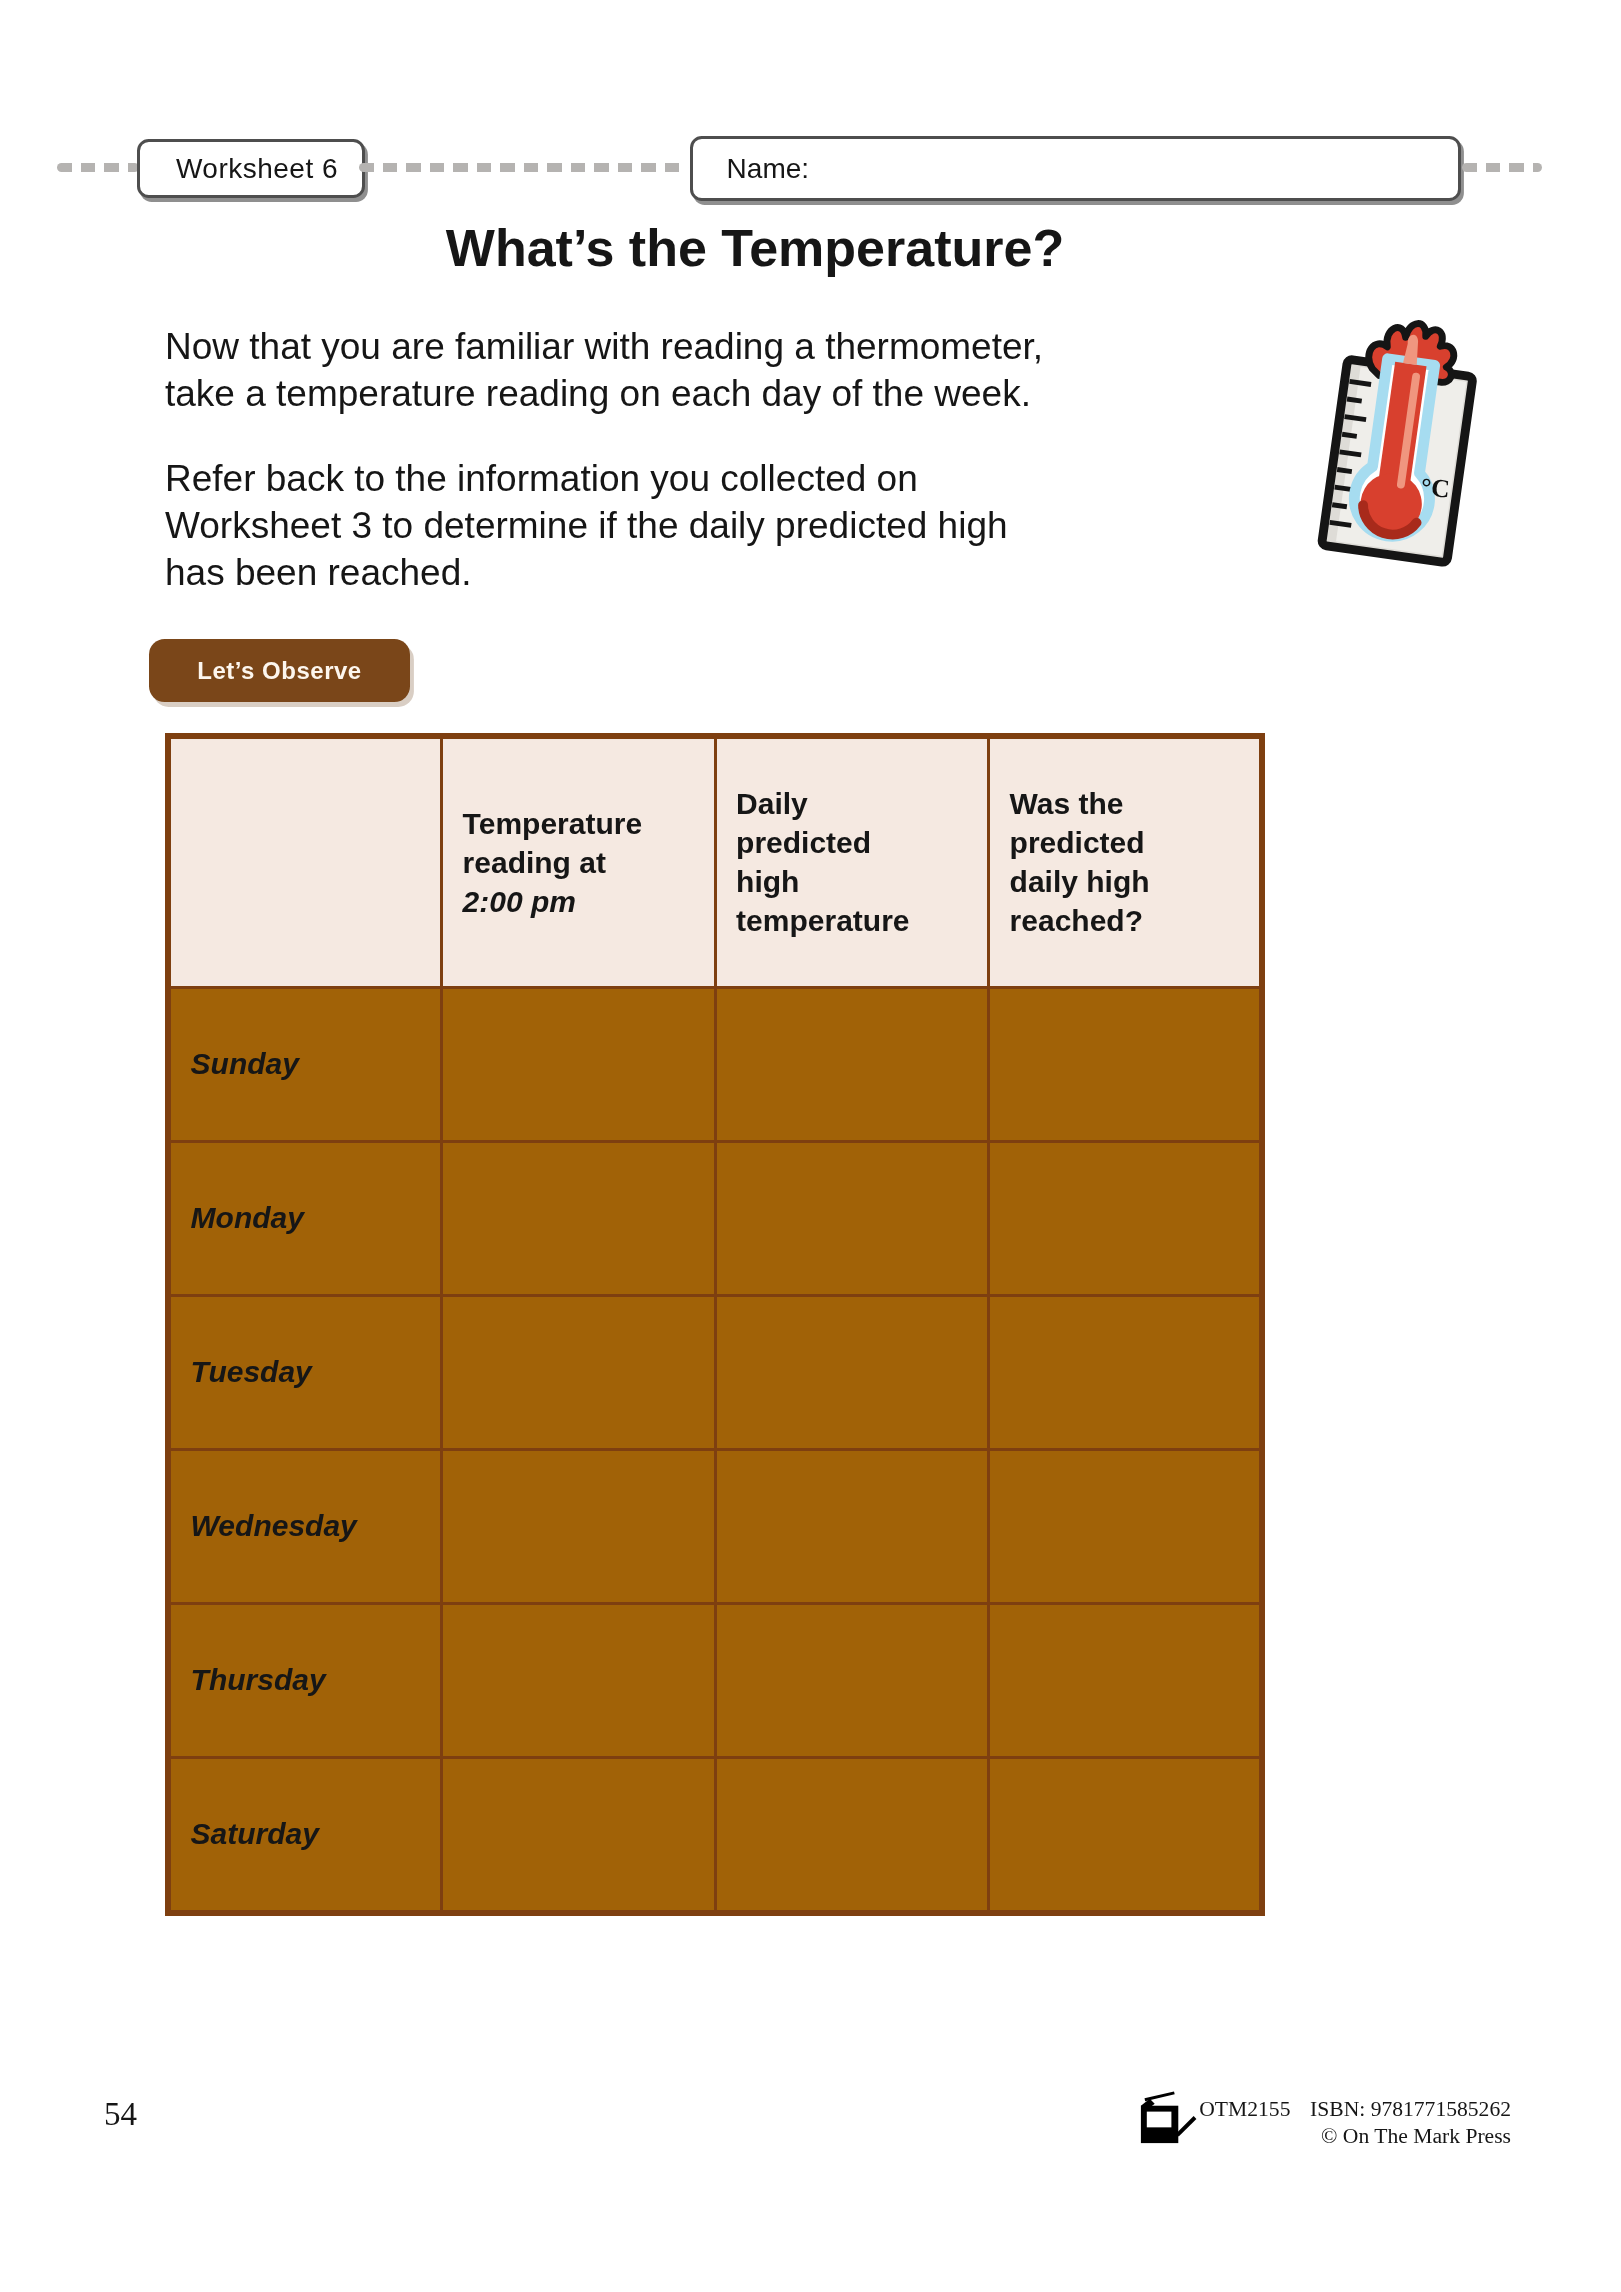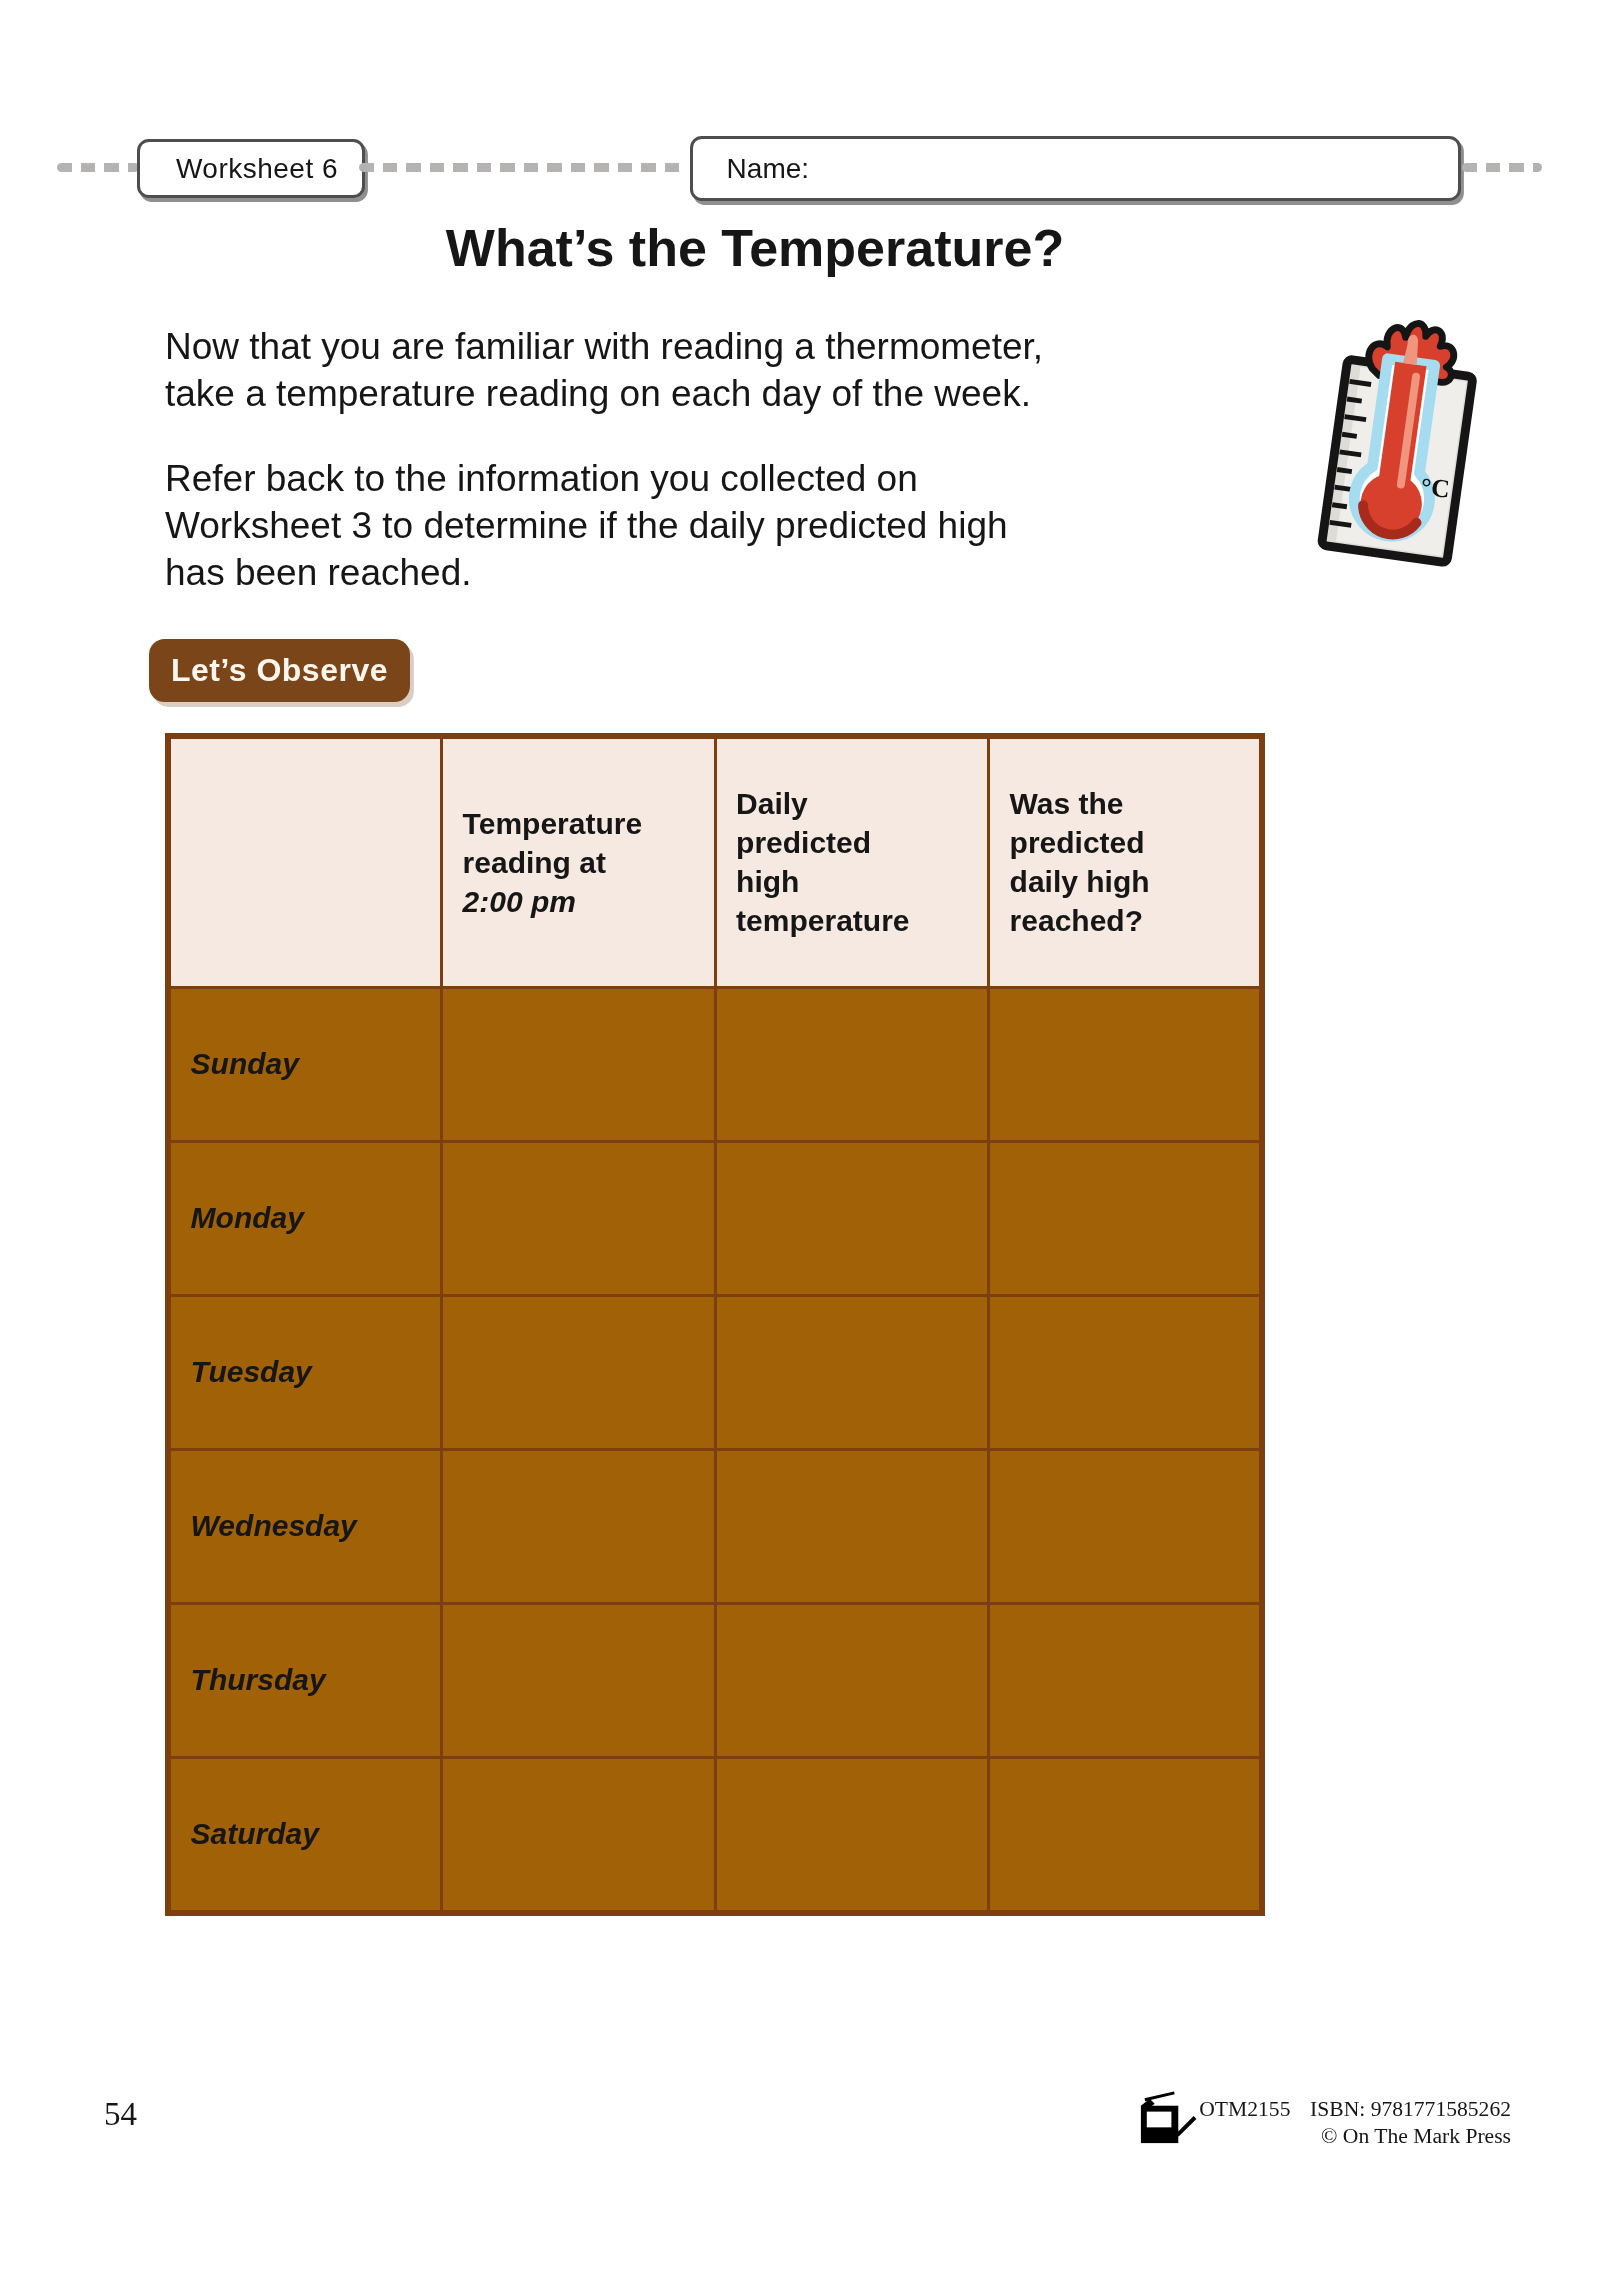--- a/index.html
+++ b/index.html
@@ -27,21 +27,21 @@
   .p1{left:165px;top:323px;width:1206px;}
   .p2{left:165px;top:455px;width:1206px;}
 
   
   .thermo{position:absolute;left:1296px;top:310px;width:208px;height:259px;}
 
   
   .badge{position:absolute;left:149px;top:639px;width:261px;height:63px;background:#7a4619;
          border-radius:15.7px;display:flex;align-items:center;justify-content:center;
          box-shadow:3.9px 4.9px 0 rgba(105,60,20,.25);}
-  .badge span{color:#fdf6ee;font-size:32px;font-weight:bold;letter-spacing:0.5px;}
+  .badge span{color:#fdf6ee;font-size:24px;font-weight:bold;letter-spacing:0.5px;}
 
   
   table.obs{position:absolute;left:165px;top:733px;width:1100px;border-collapse:collapse;
             table-layout:fixed;border:6.9px solid #7e3f10;}
   table.obs th,table.obs td{border:3.9px solid #7e3f10;}
   table.obs th{height:223px;background:#f5e9e1;text-align:left;vertical-align:middle;
                padding:11.8px 13.7px 11.8px 19.6px;font-size:30px;line-height:39px;font-weight:bold;}
   .time{display:block;font-style:italic;}
   tr.brow td{height:149px;background:#a16207;font-style:italic;}
   td.daycol{background:#f5e9e1;font-size:30px;font-weight:bold;padding-left:19.6px;

